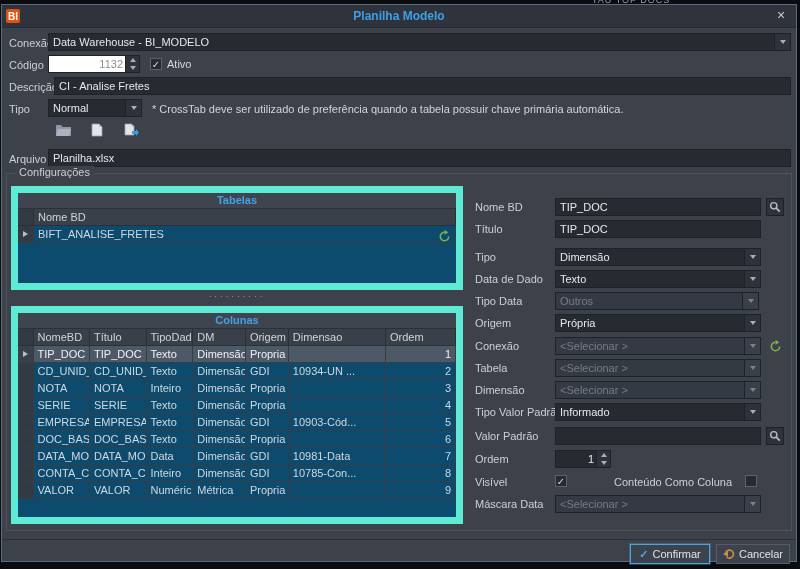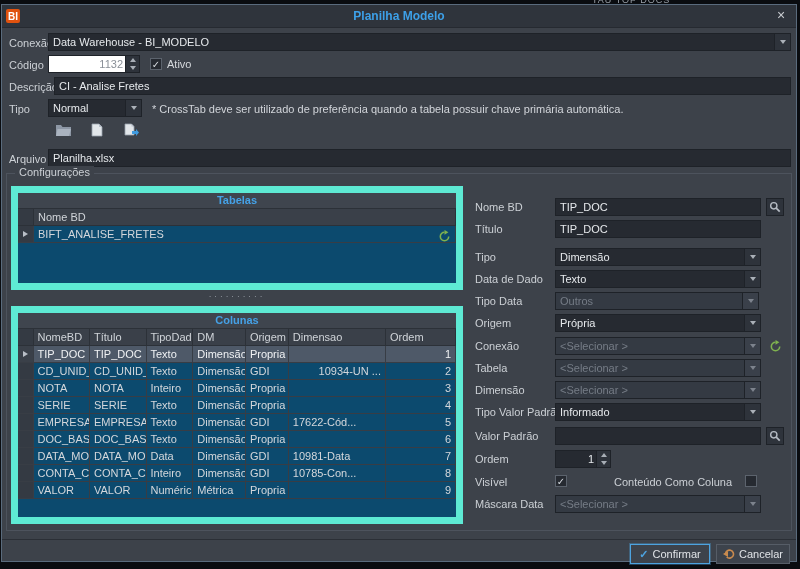--- a/index.html
+++ b/index.html
@@ -192,21 +192,21 @@
               <div class="gc" style="width: 100px;"></div>
               <div class="gc num" style="width: 72px;">1</div>
             </div>
             <div class="grow">
               <div class="gc ind" style="width: 16px;"></div>
               <div class="gc" style="width: 58px;">CD_UNID_...</div>
               <div class="gc" style="width: 58px;">CD_UNID_...</div>
               <div class="gc" style="width: 48px;">Texto</div>
               <div class="gc" style="width: 54px;">Dimensão</div>
               <div class="gc" style="width: 44px;">GDI</div>
-              <div class="gc" style="width: 100px; text-align: right;">10934-UN ...</div>
+              <div class="gc" style="width: 100px;">10934-UN ...</div>
               <div class="gc num" style="width: 72px;">2</div>
             </div>
             <div class="grow">
               <div class="gc ind" style="width: 16px;"></div>
               <div class="gc" style="width: 58px;">NOTA</div>
               <div class="gc" style="width: 58px;">NOTA</div>
               <div class="gc" style="width: 48px;">Inteiro</div>
               <div class="gc" style="width: 54px;">Dimensão</div>
               <div class="gc" style="width: 44px;">Propria</div>
               <div class="gc" style="width: 100px;"></div>
@@ -222,21 +222,21 @@
               <div class="gc" style="width: 100px;"></div>
               <div class="gc num" style="width: 72px;">4</div>
             </div>
             <div class="grow">
               <div class="gc ind" style="width: 16px;"></div>
               <div class="gc" style="width: 58px;">EMPRESA</div>
               <div class="gc" style="width: 58px;">EMPRESA</div>
               <div class="gc" style="width: 48px;">Texto</div>
               <div class="gc" style="width: 54px;">Dimensão</div>
               <div class="gc" style="width: 44px;">GDI</div>
-              <div class="gc" style="width: 100px;">17622-Cód...</div>
+              <div class="gc" style="width: 100px;">10903-Cód...</div>
               <div class="gc num" style="width: 72px;">5</div>
             </div>
             <div class="grow">
               <div class="gc ind" style="width: 16px;"></div>
               <div class="gc" style="width: 58px;">DOC_BASE</div>
               <div class="gc" style="width: 58px;">DOC_BASE</div>
               <div class="gc" style="width: 48px;">Texto</div>
               <div class="gc" style="width: 54px;">Dimensão</div>
               <div class="gc" style="width: 44px;">Propria</div>
               <div class="gc" style="width: 100px;"></div>

